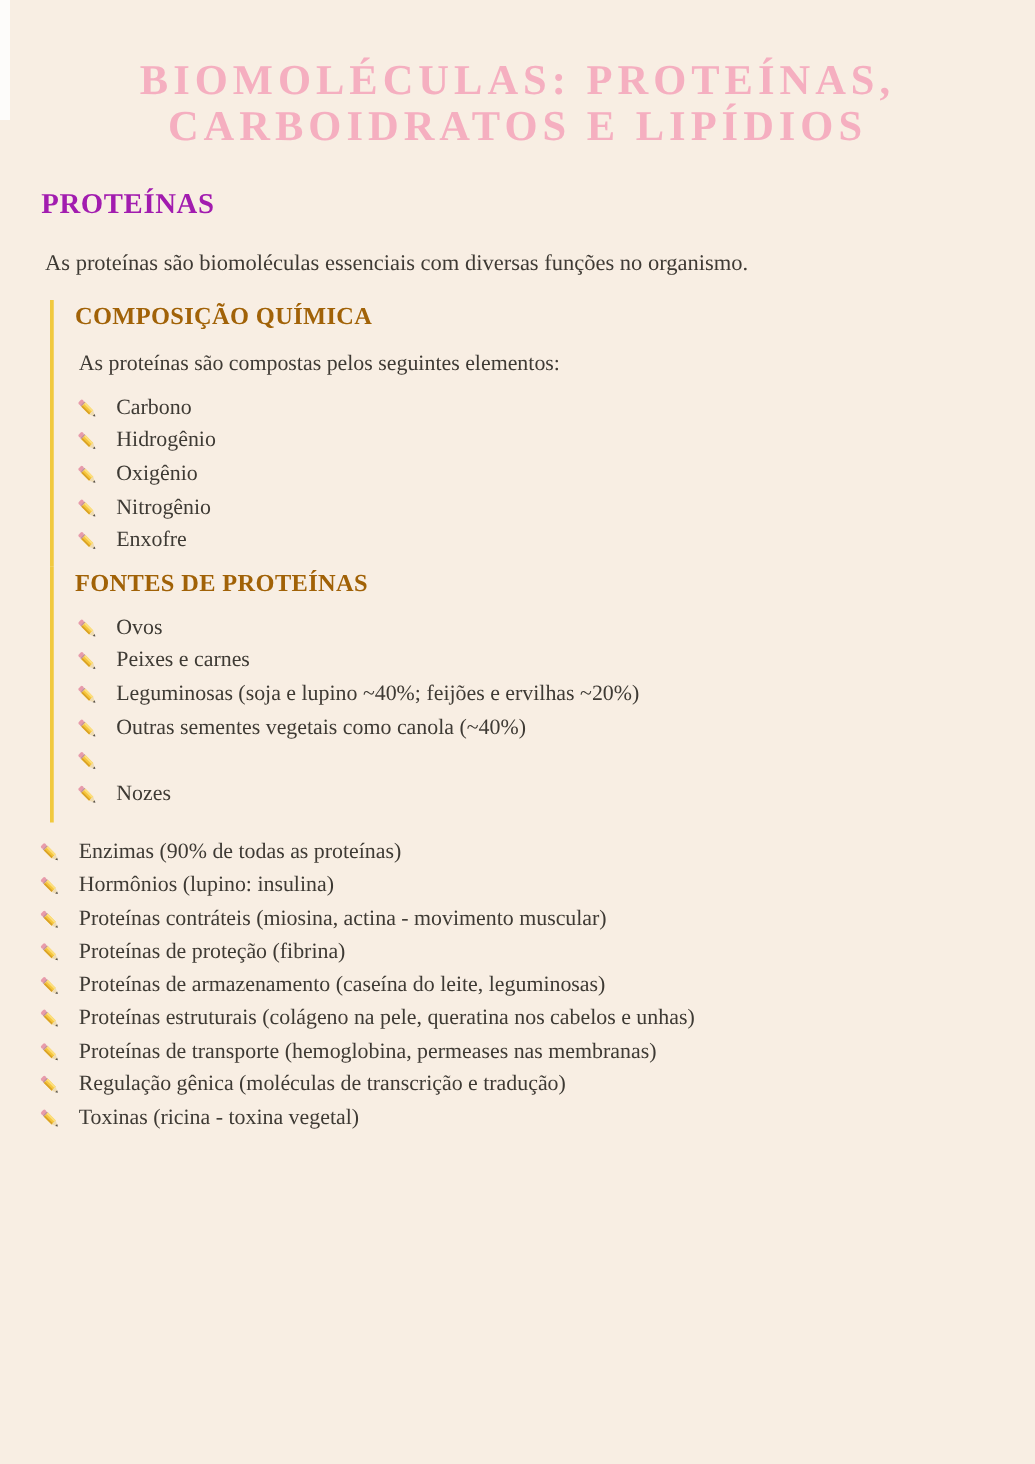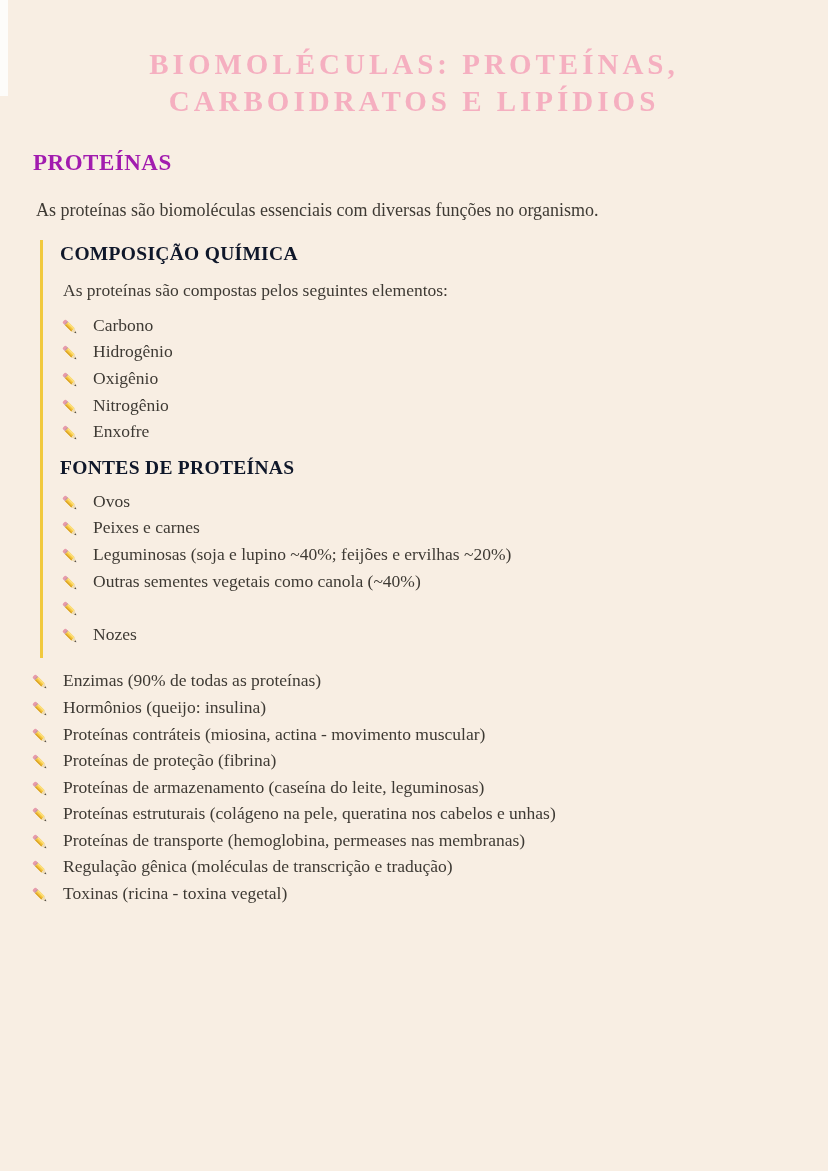--- a/index.html
+++ b/index.html
@@ -20,21 +20,21 @@
     left: 0;
     top: 0;
     width: 8px;
     height: 96px;
     background: #fdfcfa;
   }
   .page-title {
     margin: 0;
     padding-top: 46px;
     text-align: center;
-    font-size: 29px;
+    font-size: 34px;
     line-height: 37px;
     font-weight: bold;
     letter-spacing: 4px;
     color: #f5afc0;
   }
   .page-title span { display: block; }
   .h2-heading {
     margin: 30px 0 0 33px;
     font-size: 23px;
     font-weight: bold;
@@ -54,21 +54,21 @@
   .bordered-section.second {
     margin-top: 0;
     padding-top: 4px;
     padding-bottom: 10px;
   }
   .h3-heading {
     margin: 0;
     font-size: 19.5px;
     font-weight: bold;
     letter-spacing: 0.3px;
-    color: #0f172a;
+    color: #a16207;
   }
   .section-intro {
     margin: 15px 0 0 3px;
     font-size: 17.5px;
   }
   .pencil-list {
     list-style: none;
     margin: 11px 0 0 0;
     padding: 0;
   }
@@ -335,21 +335,21 @@
             <rect x="1" y="7.8" width="2.8" height="4.4" rx="1.2" fill="#e89bab"></rect>
             <rect x="3.6" y="7.8" width="1.3" height="4.4" fill="#c5909b"></rect>
             <rect x="4.9" y="7.8" width="8.4" height="4.4" fill="#f6c63d"></rect>
             <rect x="4.9" y="7.8" width="8.4" height="1.5" fill="#fcdf7e"></rect>
             <rect x="4.9" y="10.9" width="8.4" height="1.3" fill="#d9a226"></rect>
             <polygon points="13.3,7.8 13.3,12.2 17.6,10" fill="#eedbb2"></polygon>
             <polygon points="16,8.9 16,11.1 17.8,10" fill="#57524c"></polygon>
           </g>
         </svg>
       </span>
-      <span class="item-text">Hormônios (queijo: insulina)</span>
+      <span class="item-text">Hormônios (lupino: insulina)</span>
     </li>
 
     <li class="pencil-item">
       <span class="pencil">
         <svg viewBox="0 0 20 20" xmlns="http://www.w3.org/2000/svg">
           <g transform="rotate(45 10 10)">
             <rect x="1" y="7.8" width="2.8" height="4.4" rx="1.2" fill="#e89bab"></rect>
             <rect x="3.6" y="7.8" width="1.3" height="4.4" fill="#c5909b"></rect>
             <rect x="4.9" y="7.8" width="8.4" height="4.4" fill="#f6c63d"></rect>
             <rect x="4.9" y="7.8" width="8.4" height="1.5" fill="#fcdf7e"></rect>

